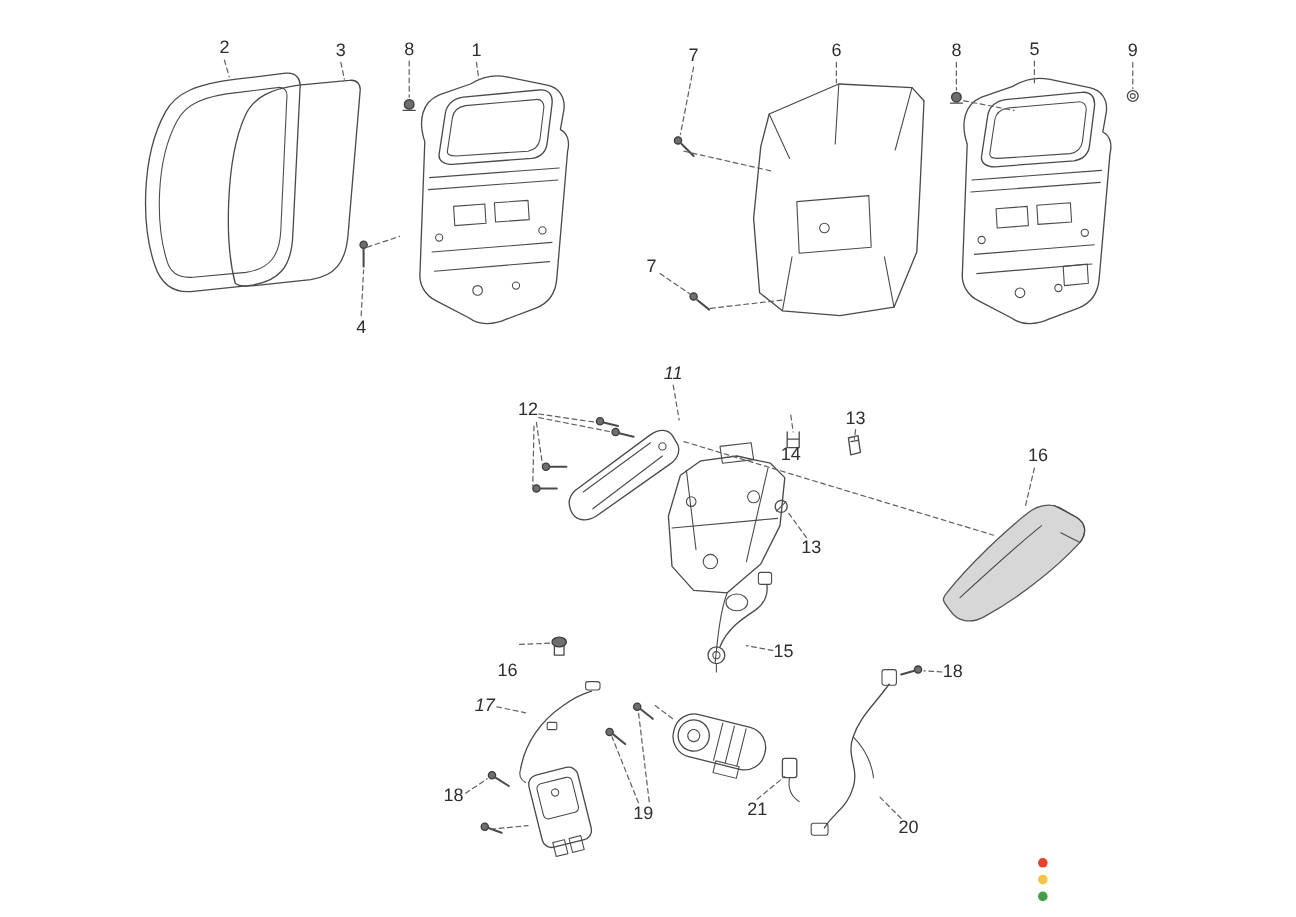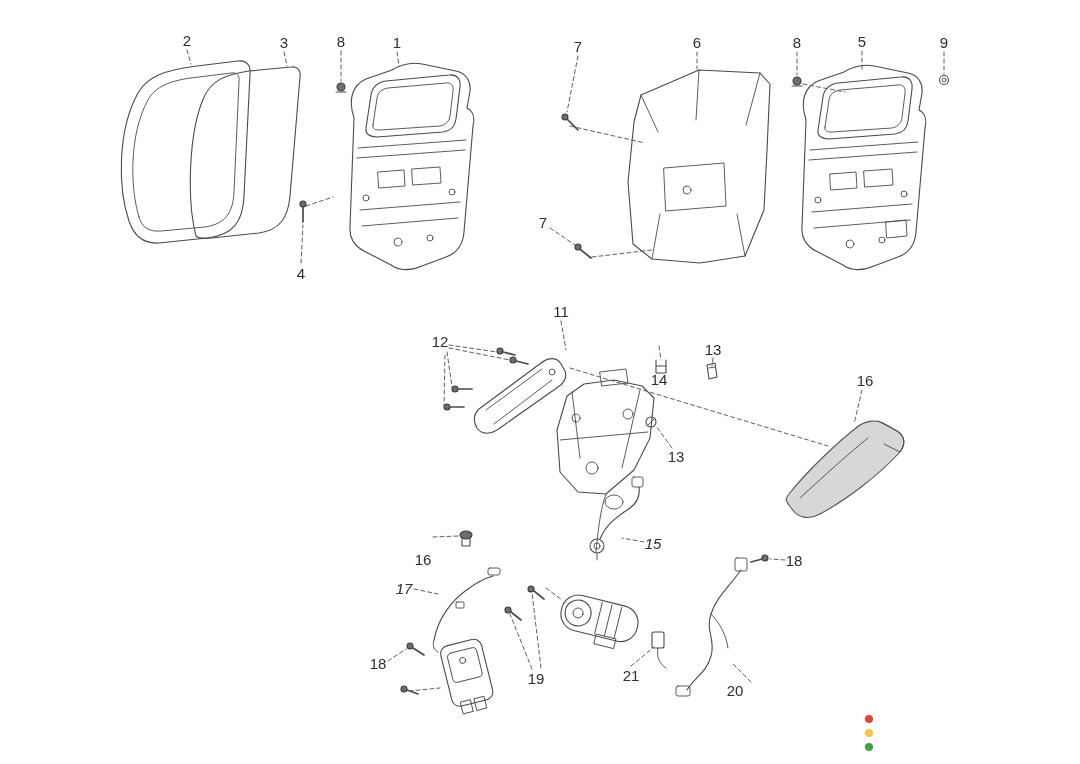--- a/index.html
+++ b/index.html
@@ -299,34 +299,34 @@
       <div class="callout" style="left: 284px; top: 42px;">3</div>
       <div class="callout" style="left: 341px; top: 41px;">8</div>
       <div class="callout" style="left: 397px; top: 42px;">1</div>
       <div class="callout" style="left: 578px; top: 46px;">7</div>
       <div class="callout" style="left: 697px; top: 42px;">6</div>
       <div class="callout" style="left: 797px; top: 42px;">8</div>
       <div class="callout" style="left: 862px; top: 41px;">5</div>
       <div class="callout" style="left: 944px; top: 42px;">9</div>
       <div class="callout" style="left: 301px; top: 273px;">4</div>
       <div class="callout" style="left: 543px; top: 222px;">7</div>
-      <div class="callout" style="left: 561px; top: 311px;">11</div>
+      <div class="callout" style="left: 561px; top: 311px; font-style: italic;">11</div>
       <div class="callout" style="left: 440px; top: 341px;">12</div>
       <div class="callout" style="left: 659px; top: 337px; margin-top: 42px;">14</div>
       <div class="callout" style="left: 713px; top: 349px;">13</div>
       <div class="callout" style="left: 865px; top: 380px;">16</div>
       <div class="callout" style="left: 676px; top: 456px;">13</div>
       <div class="callout" style="left: 423px; top: 559px;">16</div>
-      <div class="callout" style="left: 653px; top: 543px; font-style: italic;">15</div>
+      <div class="callout" style="left: 653px; top: 543px;">15</div>
       <div class="callout" style="left: 404px; top: 588px; font-style: italic;">17</div>
       <div class="callout" style="left: 794px; top: 560px;">18</div>
       <div class="callout" style="left: 378px; top: 663px;">18</div>
       <div class="callout" style="left: 536px; top: 678px; text-align: center;">19</div>
       <div class="callout" style="left: 631px; top: 675px;">21</div>
-      <div class="callout" style="left: 735px; top: 690px;">20</div>
+      <div class="callout" style="left: 757px; top: 690px;">20</div>
     </div>
 
   <div id="status-dots">
       <span class="dot" style="background: rgb(232, 67, 45);"></span>
       <span class="dot" style="background: rgb(246, 196, 69);"></span>
       <span class="dot" style="background: rgb(67, 160, 71);"></span>
     </div>
 
 </div>
 

